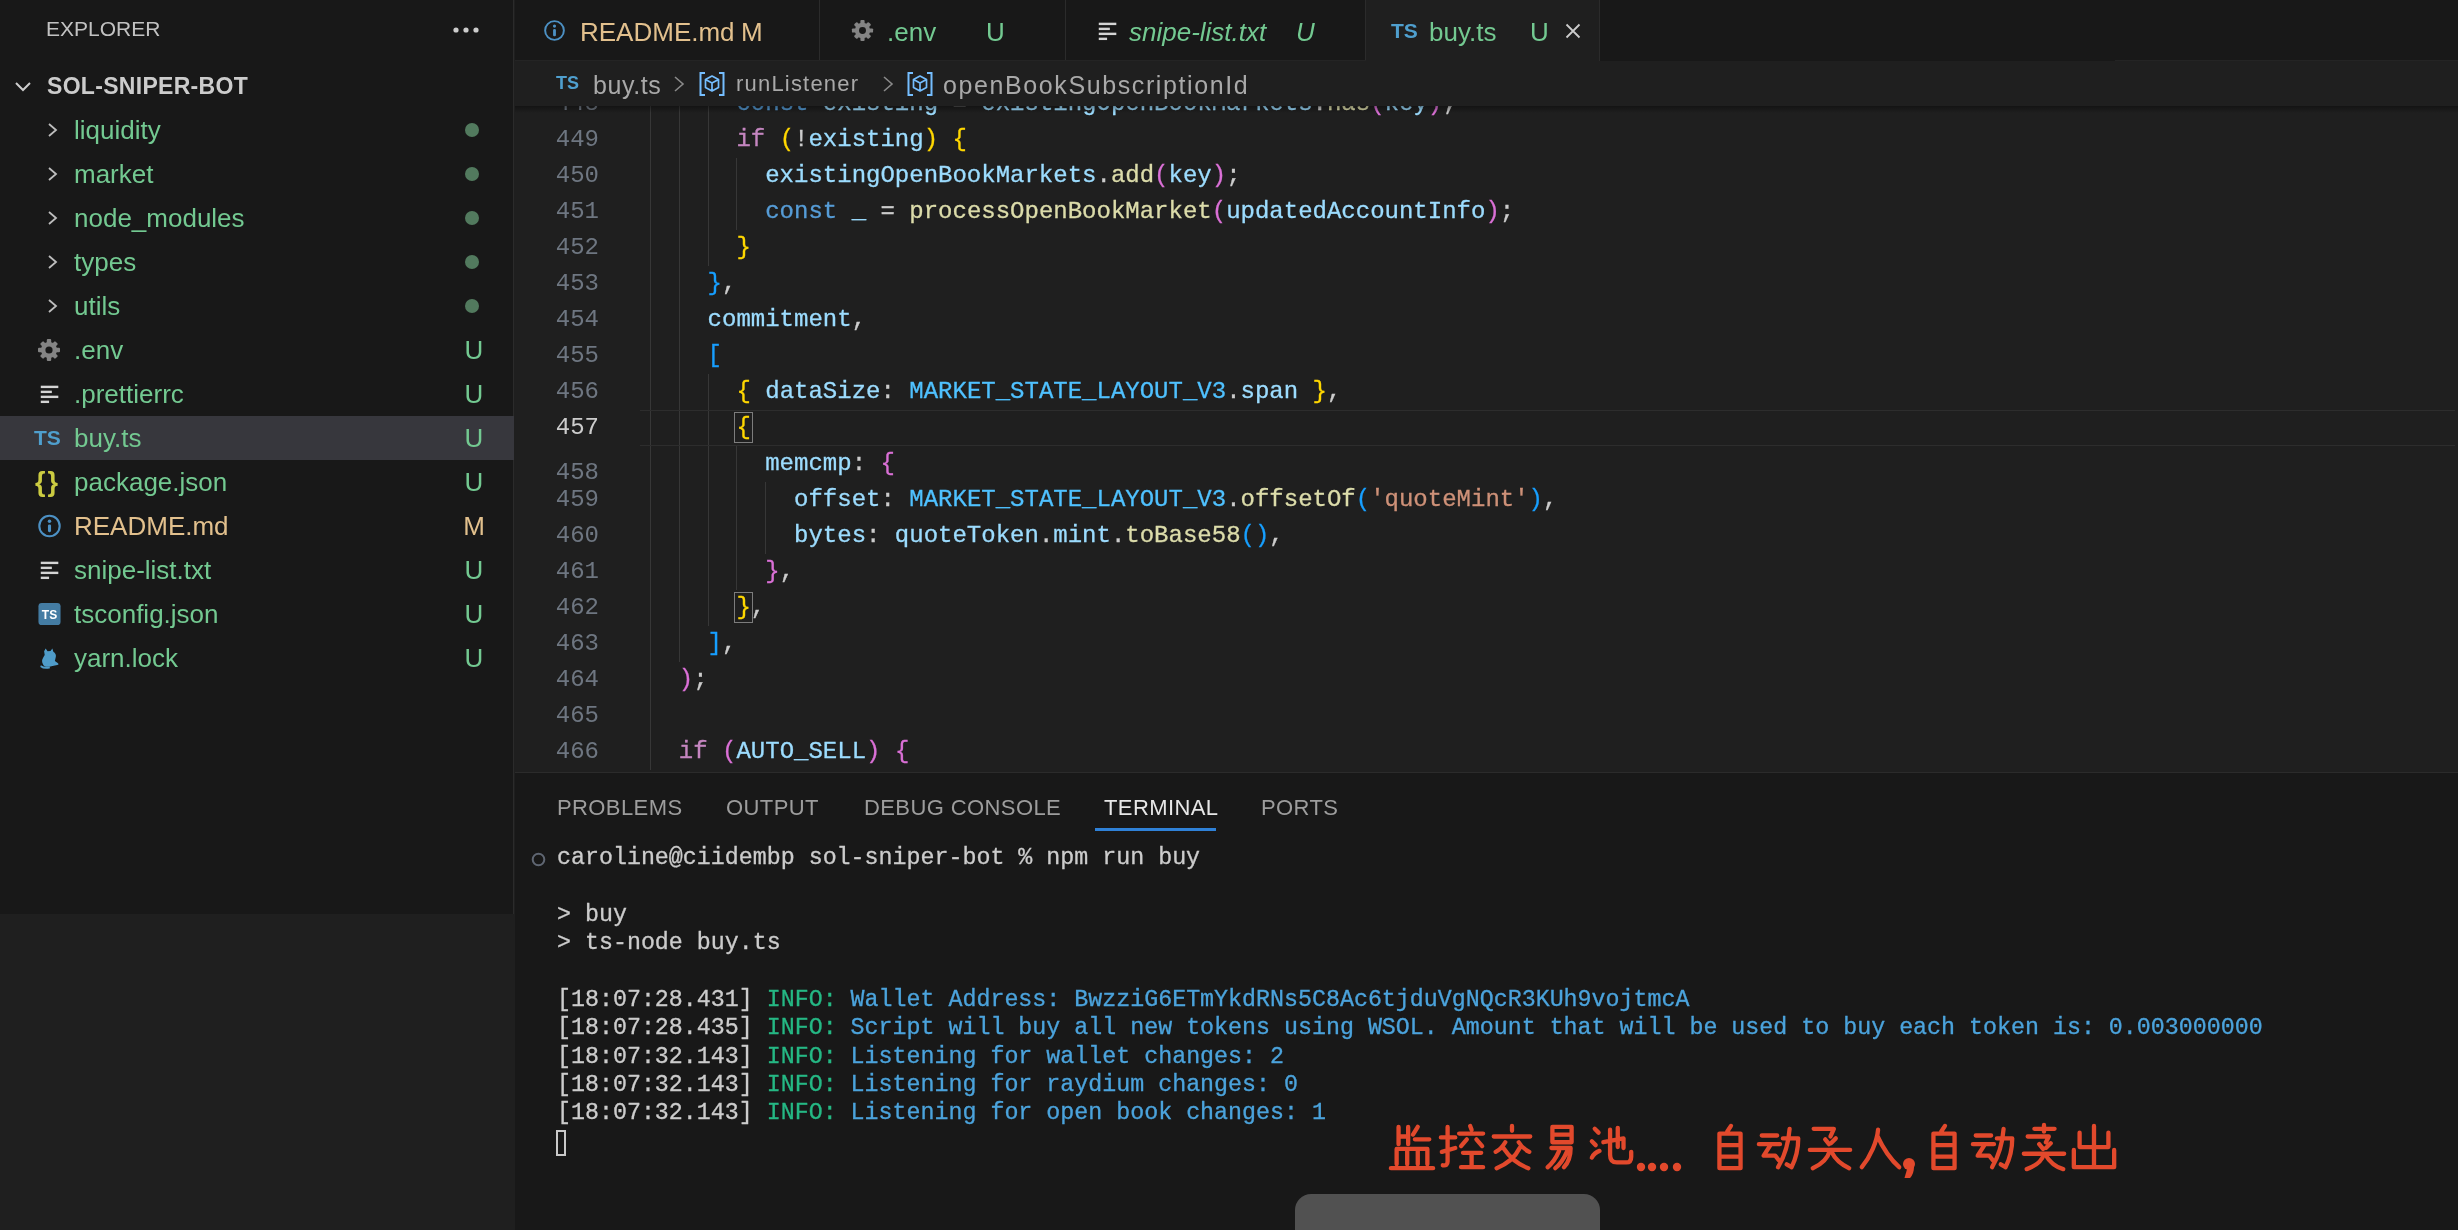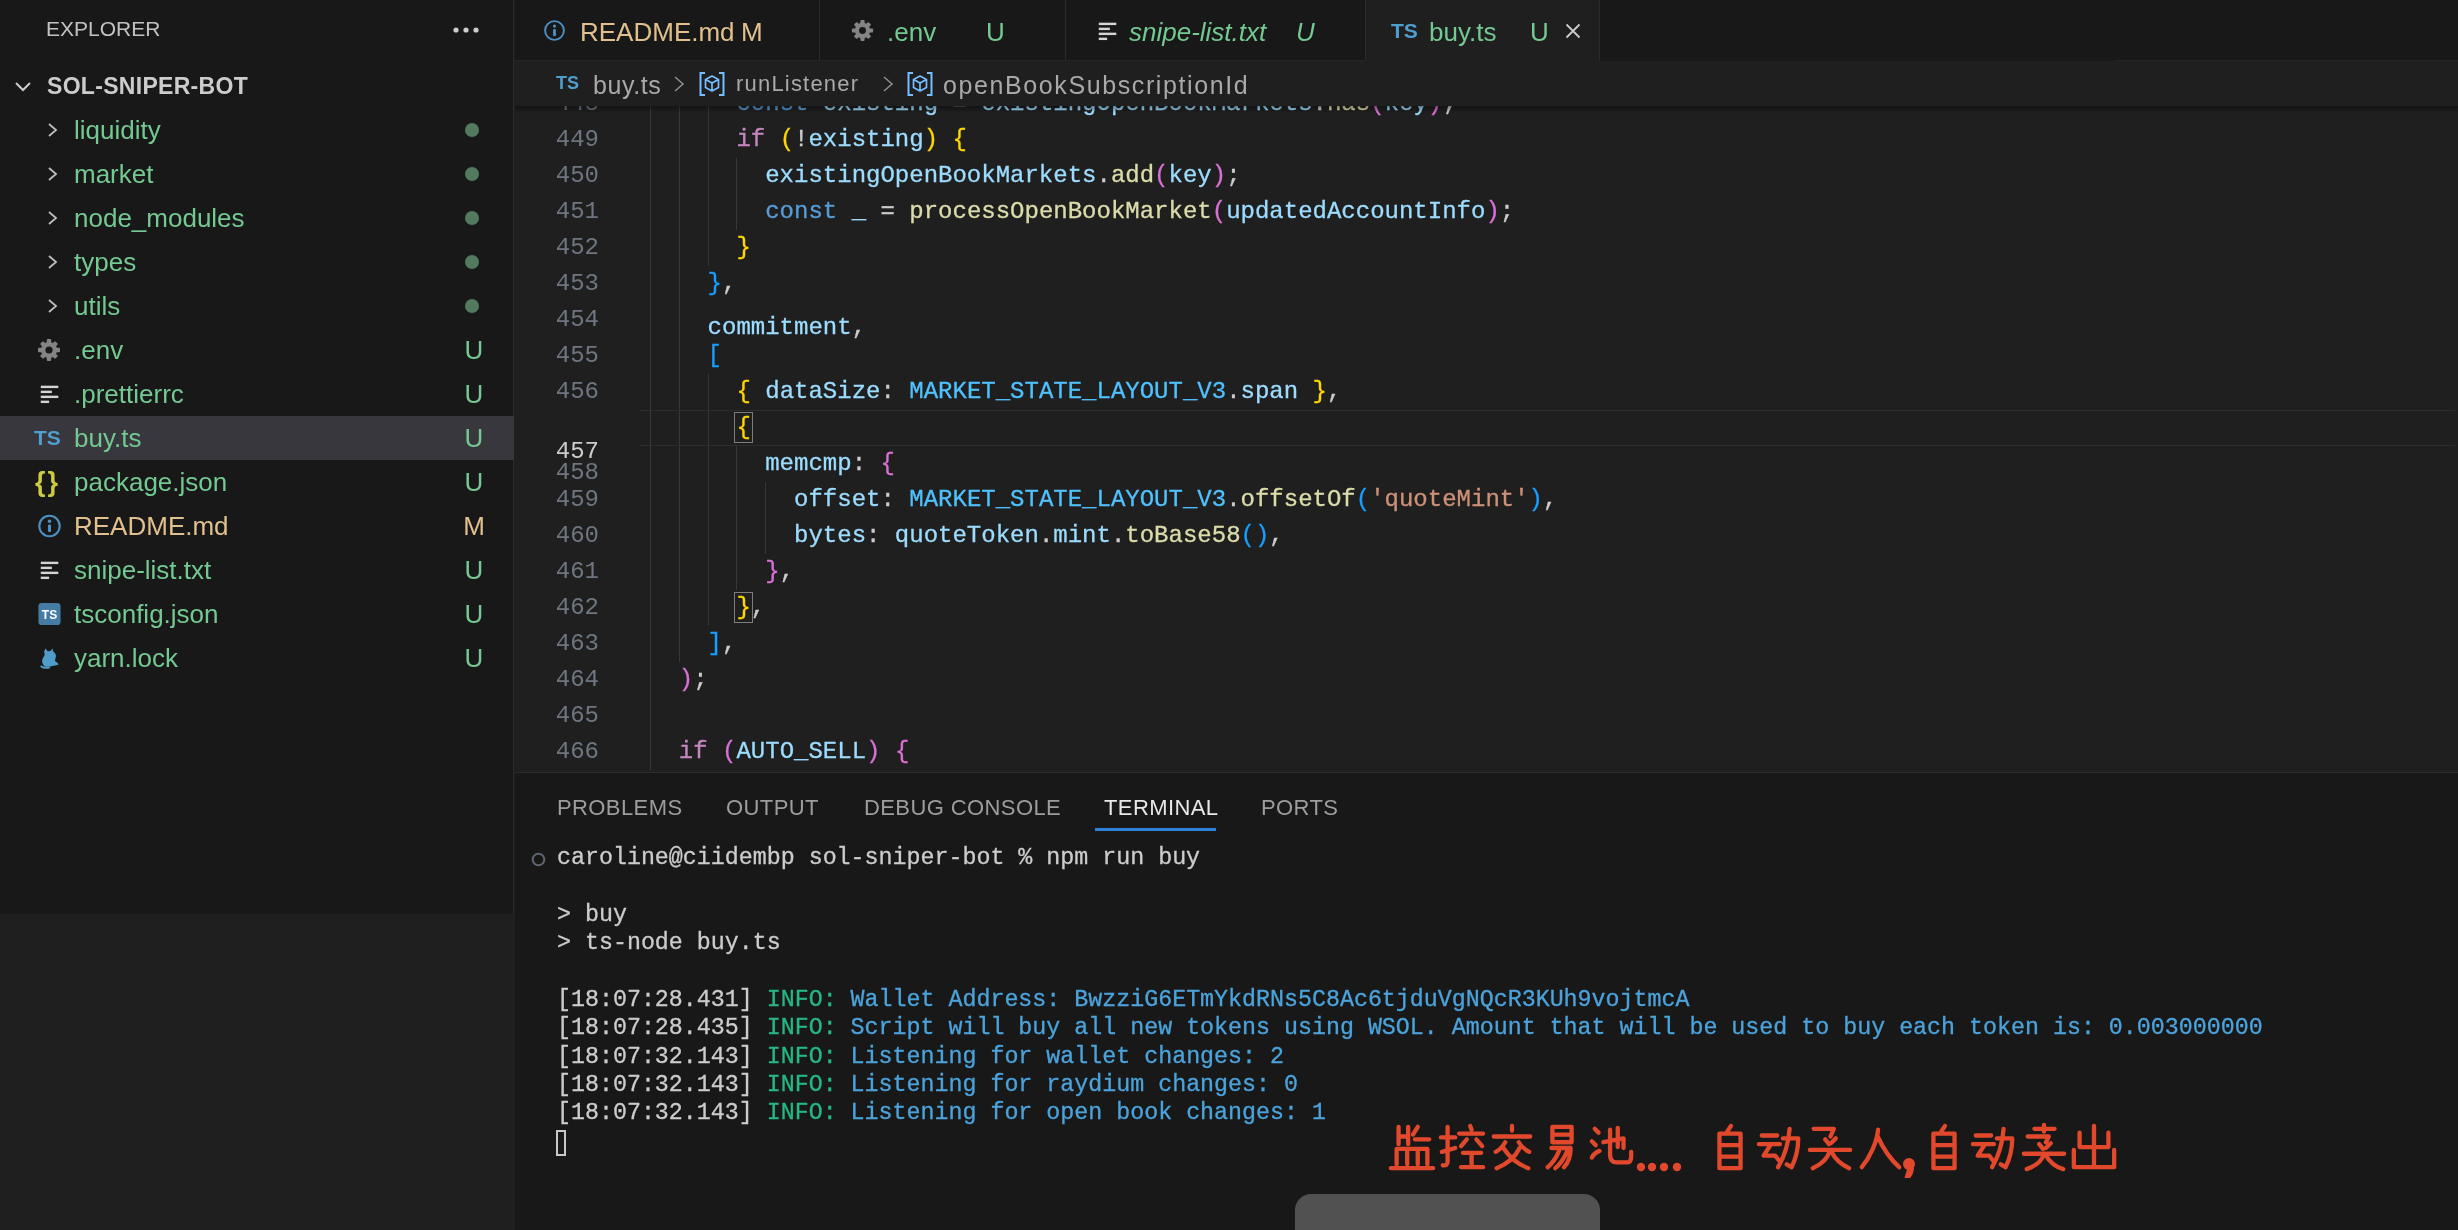--- a/index.html
+++ b/index.html
@@ -241,38 +241,38 @@
 
   <div class="ln" style="top:25px;">448</div>
   <div class="ln" style="top:61px;">449</div>
   <div class="ln" style="top:97px;">450</div>
   <div class="ln" style="top:133px;">451</div>
   <div class="ln" style="top:169px;">452</div>
   <div class="ln" style="top:205px;">453</div>
   <div class="ln" style="top:241px;">454</div>
   <div class="ln" style="top:277px;">455</div>
   <div class="ln" style="top:313px;">456</div>
-  <div class="ln" style="top:349px; color:#cccccc;margin-top:24px;">457</div>
+  <div class="ln" style="top:349px; color:#cccccc;">457</div>
   <div class="ln" style="top:394px;text-align:right;">458</div>
   <div class="ln" style="top:421px;">459</div>
   <div class="ln" style="top:457px;">460</div>
   <div class="ln" style="top:493px;">461</div>
   <div class="ln" style="top:529px;">462</div>
   <div class="ln" style="top:565px;">463</div>
   <div class="ln" style="top:601px;">464</div>
   <div class="ln" style="top:637px;">465</div>
   <div class="ln" style="top:673px;">466</div>
 
   <div class="cl" style="top:25px;">      <span class="cst">const</span> <span class="vr">existing</span> <span class="pn">=</span> <span class="vr">existingOpenBookMarkets</span><span class="pn">.</span><span class="fn">has</span><span class="b2">(</span><span class="vr">key</span><span class="b2">)</span><span class="pn">;</span></div>
   <div class="cl" style="top:61px;">      <span class="kw">if</span> <span class="b1">(</span><span class="pn">!</span><span class="vr">existing</span><span class="b1">)</span> <span class="b1">{</span></div>
   <div class="cl" style="top:97px;">        <span class="vr">existingOpenBookMarkets</span><span class="pn">.</span><span class="fn">add</span><span class="b2">(</span><span class="vr">key</span><span class="b2">)</span><span class="pn">;</span></div>
   <div class="cl" style="top:133px;">        <span class="cst">const</span> <span class="vr">_</span> <span class="pn">=</span> <span class="fn">processOpenBookMarket</span><span class="b2">(</span><span class="vr">updatedAccountInfo</span><span class="b2">)</span><span class="pn">;</span></div>
   <div class="cl" style="top:169px;">      <span class="b1">}</span></div>
   <div class="cl" style="top:205px;">    <span class="b3">}</span><span class="pn">,</span></div>
-  <div class="cl" style="top:241px;margin-top:8px;">    <span class="vr">commitment</span><span class="pn">,</span></div>
+  <div class="cl" style="top:241px;">    <span class="vr">commitment</span><span class="pn">,</span></div>
   <div class="cl" style="top:277px;">    <span class="b3">[</span></div>
   <div class="cl" style="top:313px;">      <span class="b1">{</span> <span class="vr">dataSize</span><span class="pn">:</span> <span class="cn">MARKET_STATE_LAYOUT_V3</span><span class="pn">.</span><span class="vr">span</span> <span class="b1">}</span><span class="pn">,</span></div>
   <div class="cl" style="top:349px;">      <span class="b1">{</span></div>
   <div class="cl" style="top:385px;">        <span class="vr">memcmp</span><span class="pn">:</span> <span class="b2">{</span></div>
   <div class="cl" style="top:421px;">          <span class="vr">offset</span><span class="pn">:</span> <span class="cn">MARKET_STATE_LAYOUT_V3</span><span class="pn">.</span><span class="fn">offsetOf</span><span class="b3">(</span><span class="st">'quoteMint'</span><span class="b3">)</span><span class="pn">,</span></div>
   <div class="cl" style="top:457px;">          <span class="vr">bytes</span><span class="pn">:</span> <span class="vr">quoteToken</span><span class="pn">.</span><span class="vr">mint</span><span class="pn">.</span><span class="fn">toBase58</span><span class="b3">()</span><span class="pn">,</span></div>
   <div class="cl" style="top:493px;">        <span class="b2">}</span><span class="pn">,</span></div>
   <div class="cl" style="top:529px;">      <span class="b1">}</span><span class="pn">,</span></div>
   <div class="cl" style="top:565px;">    <span class="b3">]</span><span class="pn">,</span></div>
   <div class="cl" style="top:601px;">  <span class="b2">)</span><span class="pn">;</span></div>

